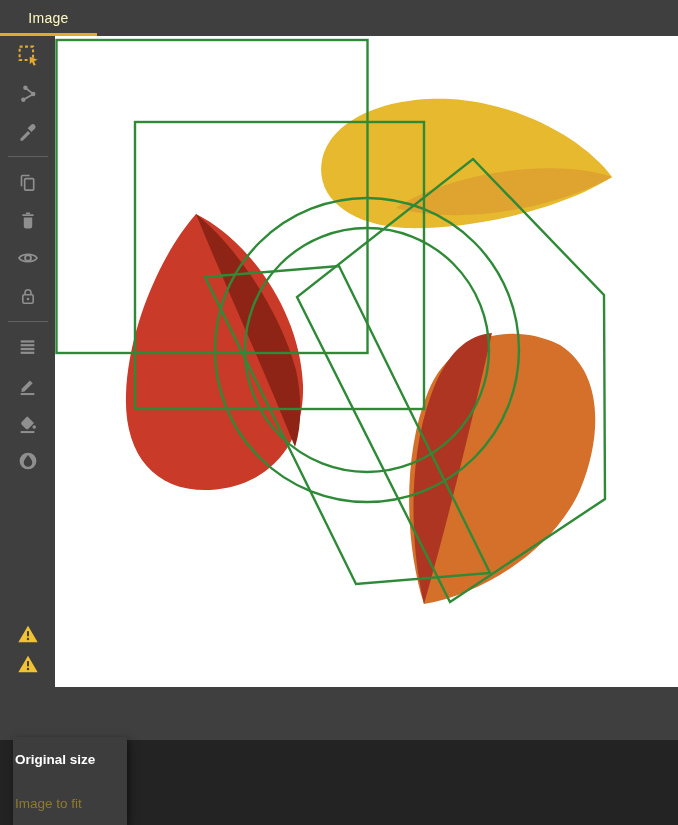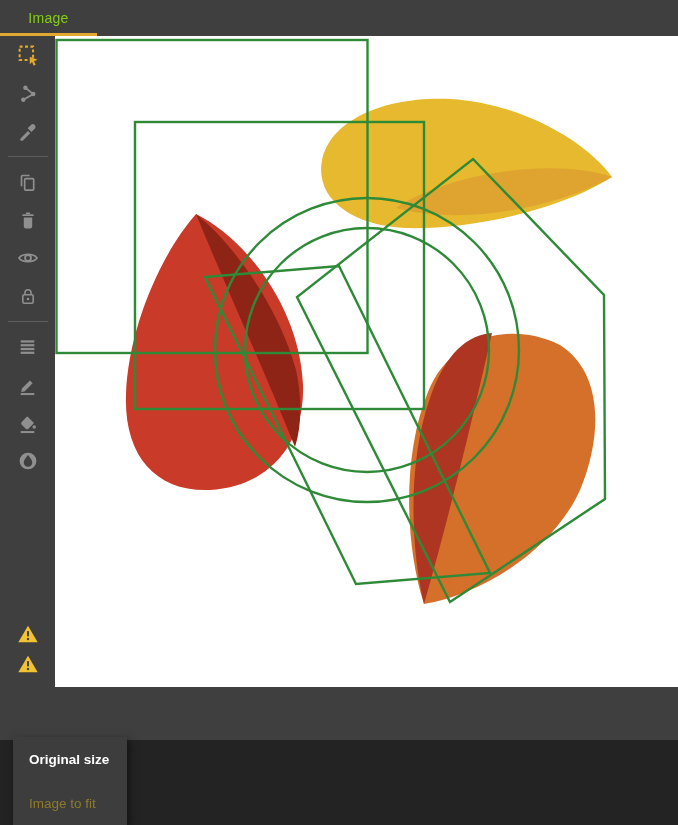--- a/index.html
+++ b/index.html
@@ -2,21 +2,21 @@
 <html><head>
 <meta charset="utf-8">
 <style>
   html,body{margin:0;padding:0;background:#232323;width:678px;height:825px;overflow:hidden;
     font-family:"Liberation Sans",sans-serif;-webkit-font-smoothing:antialiased;}
   .app{position:relative;width:678px;height:825px;}
 
   
   .tabbar{position:absolute;left:0;top:0;width:678px;height:36px;background:#3f3f3f;}
   .tab{position:absolute;left:0;top:0;width:97px;height:36px;display:flex;align-items:center;justify-content:center;
-    color:#84cc16;font-size:14px;letter-spacing:.3px;cursor:pointer;}
+    color:#fef9c3;font-size:14px;letter-spacing:.3px;cursor:pointer;}
   .tab-underline{position:absolute;left:0;top:33px;width:97px;height:3px;background:#e2a82f;}
 
   
   .toolbar{position:absolute;left:0;top:36px;width:55px;height:651px;background:#3f3f3f;}
   .tool{width:55px;height:38px;display:flex;align-items:center;justify-content:center;cursor:pointer;}
   .tool svg{display:block;}
   .tb-divider{width:40px;height:1px;background:#5f5f5f;margin:6px auto;}
   .warn-stack{position:absolute;left:0;bottom:8px;width:55px;}
   .warn{width:55px;height:30px;display:flex;align-items:center;justify-content:center;}
 
@@ -26,21 +26,21 @@
 
   
   .statusbar{position:absolute;left:0;top:687px;width:678px;height:53px;background:#3f3f3f;color:#efefef;}
 
   
   .bottom-area{position:absolute;left:0;top:740px;width:678px;height:85px;background:#232323;}
 
   
   .menu{position:absolute;left:13px;top:737px;width:114px;height:88px;background:#3d3d3d;
     box-shadow:2px 3px 8px rgba(0,0,0,.55);z-index:5;}
-  .menu-item{height:44px;display:flex;align-items:center;padding-left:16px;font-size:13.5px;cursor:pointer;}
+  .menu-item{height:44px;display:flex;align-items:center;padding-left:2px;font-size:13.5px;cursor:pointer;}
   .menu-item.primary{color:#ffffff;font-weight:700;}
   .menu-item.muted{color:#8e7b2c;font-weight:400;}
 </style>
 </head>
 <body>
 
 <div class="app">
 
   <div class="tabbar">
     <div class="tab">

